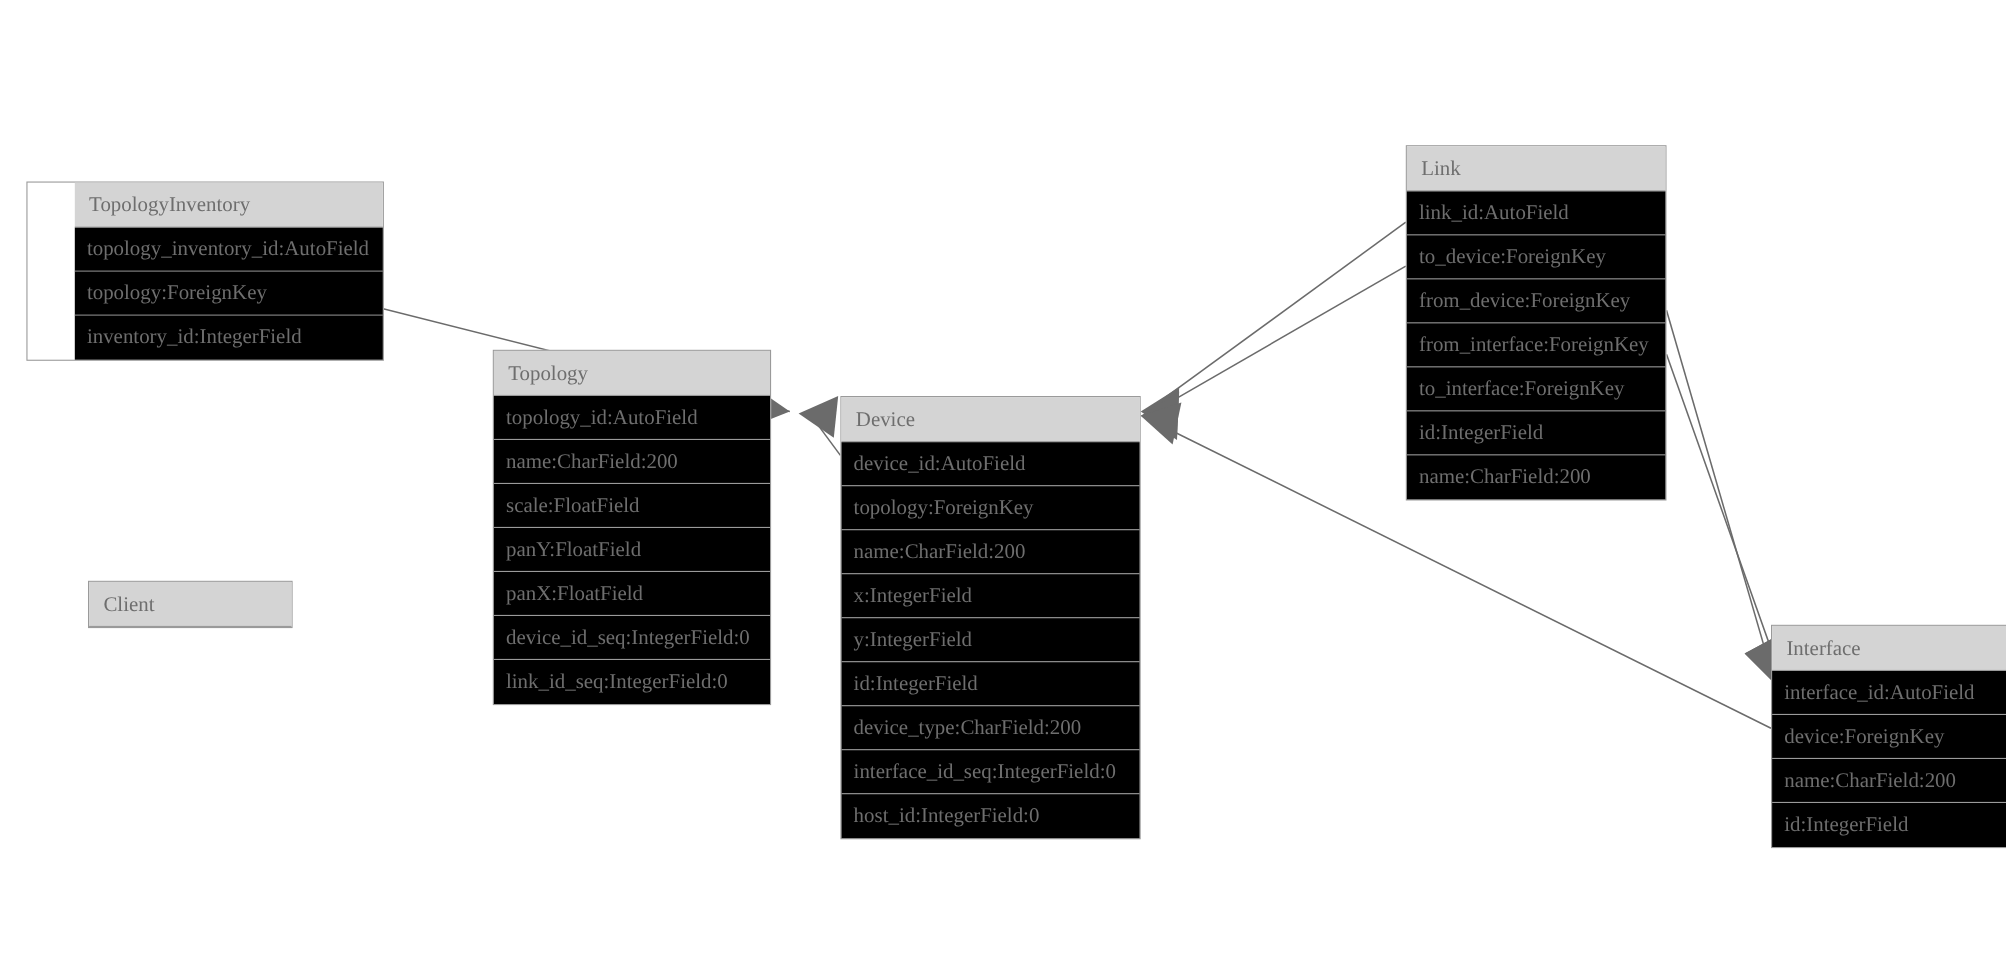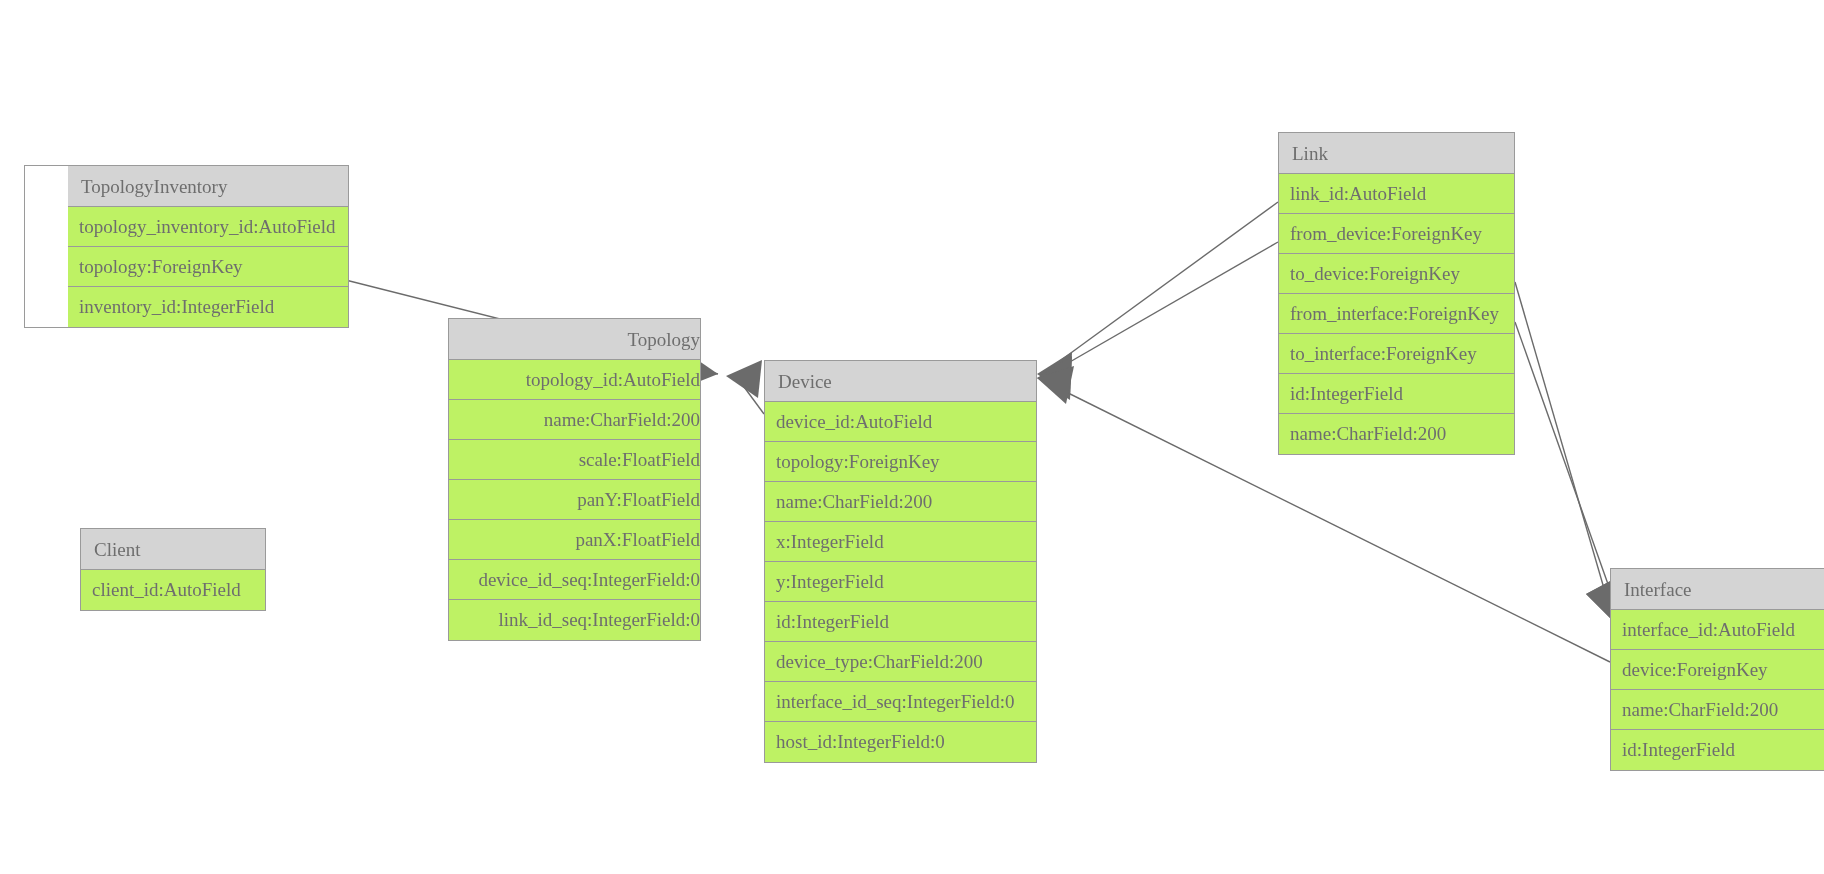--- a/index.html
+++ b/index.html
@@ -50,21 +50,21 @@
   .entity-field {
     box-sizing: border-box;
     border-bottom: 1px solid #9a9a9a;
     color: #6e6e6e;
     font-size: 19px;
     line-height: 40px;
     height: 40px;
     padding: 0 0 0 11px;
     white-space: nowrap;
     overflow: hidden;
-    background: #bef264;
+    background: #000000;
   }
   .entity-field:last-child {
     border-bottom: none;
   }
 </style>
 </head>
 <body>
 
 <div id="canvas">
   <svg id="edges" viewBox="0 0 1824 874" xmlns="http://www.w3.org/2000/svg">
@@ -96,21 +96,21 @@
         <path d="M 1515,322 L 1620,618" fill="none" stroke="#6b6b6b" stroke-width="1.4"></path>
         <path d="M 1614,622 L 1586,594 L 1616,578 Z" fill="#6b6b6b" stroke="none"></path>
       </g>
     </svg>
 <div class="entity" style="left: 24px; top: 165px; width: 325px; padding-left: 43px;">
       <div class="entity-title">TopologyInventory</div>
       <div class="entity-field">topology_inventory_id:AutoField</div>
       <div class="entity-field">topology:ForeignKey</div>
       <div class="entity-field">inventory_id:IntegerField</div>
     </div>
-    <div class="entity" style="left: 448px; top: 318px; width: 253px; text-align: right;">
+    <div class="entity" style="left: 448px; top: 318px; width: 253px;">
       <div class="entity-title">Topology</div>
       <div class="entity-field">topology_id:AutoField</div>
       <div class="entity-field">name:CharField:200</div>
       <div class="entity-field">scale:FloatField</div>
       <div class="entity-field">panY:FloatField</div>
       <div class="entity-field">panX:FloatField</div>
       <div class="entity-field">device_id_seq:IntegerField:0</div>
       <div class="entity-field">link_id_seq:IntegerField:0</div>
     </div>
     <div class="entity" style="left: 764px; top: 315px; width: 273px; margin-top: 45px;">
@@ -120,27 +120,26 @@
       <div class="entity-field">name:CharField:200</div>
       <div class="entity-field">x:IntegerField</div>
       <div class="entity-field">y:IntegerField</div>
       <div class="entity-field">id:IntegerField</div>
       <div class="entity-field">device_type:CharField:200</div>
       <div class="entity-field">interface_id_seq:IntegerField:0</div>
       <div class="entity-field">host_id:IntegerField:0</div>
     </div>
     <div class="entity" style="left: 80px; top: 528px; width: 186px;">
       <div class="entity-title">Client</div>
-      <div class="entity-field">client_id:AutoField</div>
     </div>
     <div class="entity" style="left: 1278px; top: 102px; width: 237px; margin-top: 30px;">
       <div class="entity-title">Link</div>
       <div class="entity-field">link_id:AutoField</div>
+      <div class="entity-field">to_device:ForeignKey</div>
       <div class="entity-field">from_device:ForeignKey</div>
-      <div class="entity-field">to_device:ForeignKey</div>
       <div class="entity-field">from_interface:ForeignKey</div>
       <div class="entity-field">to_interface:ForeignKey</div>
       <div class="entity-field">id:IntegerField</div>
       <div class="entity-field">name:CharField:200</div>
     </div>
     <div class="entity" style="left: 1610px; top: 568px; width: 233px;">
       <div class="entity-title">Interface</div>
       <div class="entity-field">interface_id:AutoField</div>
       <div class="entity-field">device:ForeignKey</div>
       <div class="entity-field">name:CharField:200</div>

